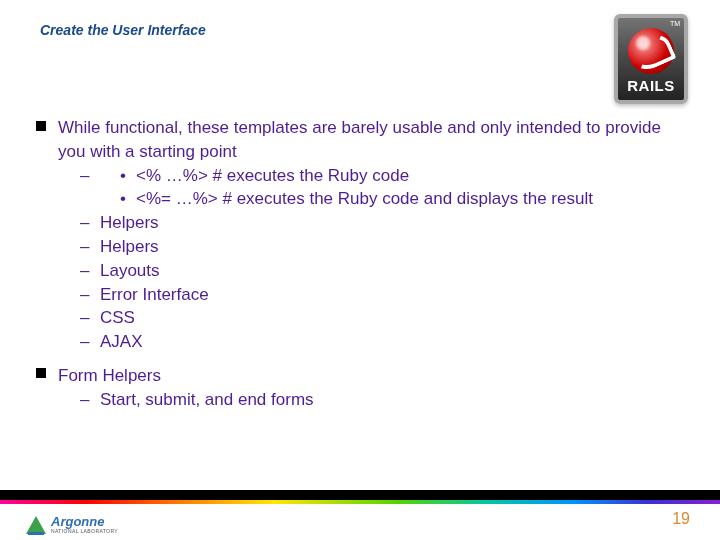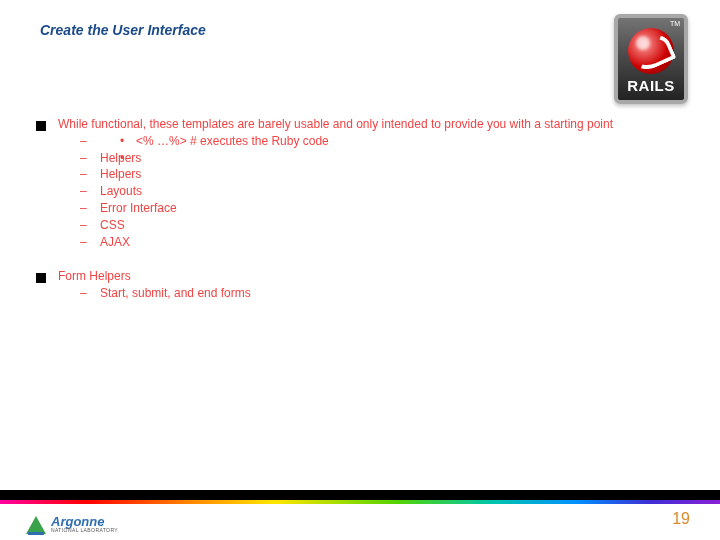--- a/index.html
+++ b/index.html
@@ -71,38 +71,38 @@
     font-weight: bold;
     font-size: 15px;
     color: #fff;
     letter-spacing: 0.5px;
   }
   .content {
     position: absolute;
     top: 116px;
     left: 36px;
     right: 40px;
-    font-size: 12px;
-    color: #ef4444;
+    font-size: 17px;
+    color: #4c1d95;
     line-height: 1.4;
   }
   .bullet-1 { position: relative; padding-left: 22px; margin-bottom: 0; }
   .bullet-1 .sq {
     position: absolute; left: 0; top: 4.5px;
     width: 10px; height: 10px; background: #000;
   }
   .dash-list { margin-left: 22px; }
   .dash-item { position: relative; padding-left: 20px; }
   .dash-item .dash {
     position: absolute; left: 0; top: 0;
   }
   .dot-list { margin-left: 20px; }
   .dot-item { position: relative; padding-left: 16px; }
   .dot-item .dot { position: absolute; left: 0; top: 0; }
-  .section2 { margin-top: 18px; }
+  .section2 { margin-top: 10px; }
   .footer-bar {
     position: absolute;
     left: 0; right: 0;
     bottom: 36px;
     height: 14px;
   }
   .footer-black {
     height: 10px;
     background: #000;
   }
@@ -110,21 +110,21 @@
     height: 4px;
     background: linear-gradient(90deg,
       #ff00a0 0%, #ff0000 12%, #ff7a00 25%, #ffe600 38%,
       #55d300 55%, #00c6a8 68%, #0091ff 80%, #3d2fd6 90%, #8a1fd6 100%);
   }
   .argonne-logo {
     position: absolute;
     left: 26px;
     bottom: 6px;
     display: flex;
-    align-items: flex-start;
+    align-items: center;
     gap: 5px;
   }
   .argonne-logo .tri {
     width: 0; height: 0;
     border-left: 10px solid transparent;
     border-right: 10px solid transparent;
     border-bottom: 18px solid #3aa24a;
     position: relative;
   }
   .argonne-logo .tri::after{
@@ -164,20 +164,21 @@
     <div class="dash-list">
       <div class="dash-item">
         <span class="dash">–</span>
         <div class="dot-list">
           <div class="dot-item">
             <span class="dot">•</span>
             <span>&lt;% …%&gt; # executes the Ruby code</span>
           </div>
           <div class="dot-item">
             <span class="dot">•</span>
+            <span>&lt;%= …%&gt; # executes the Ruby code and displays the result</span>
           </div>
         </div>
       </div>
       <div class="dash-item"><span class="dash">–</span><span>Helpers</span></div>
       <div class="dash-item"><span class="dash">–</span><span>Helpers</span></div>
       <div class="dash-item"><span class="dash">–</span><span>Layouts</span></div>
       <div class="dash-item"><span class="dash">–</span><span>Error Interface</span></div>
       <div class="dash-item"><span class="dash">–</span><span>CSS</span></div>
       <div class="dash-item"><span class="dash">–</span><span>AJAX</span></div>
     </div>

